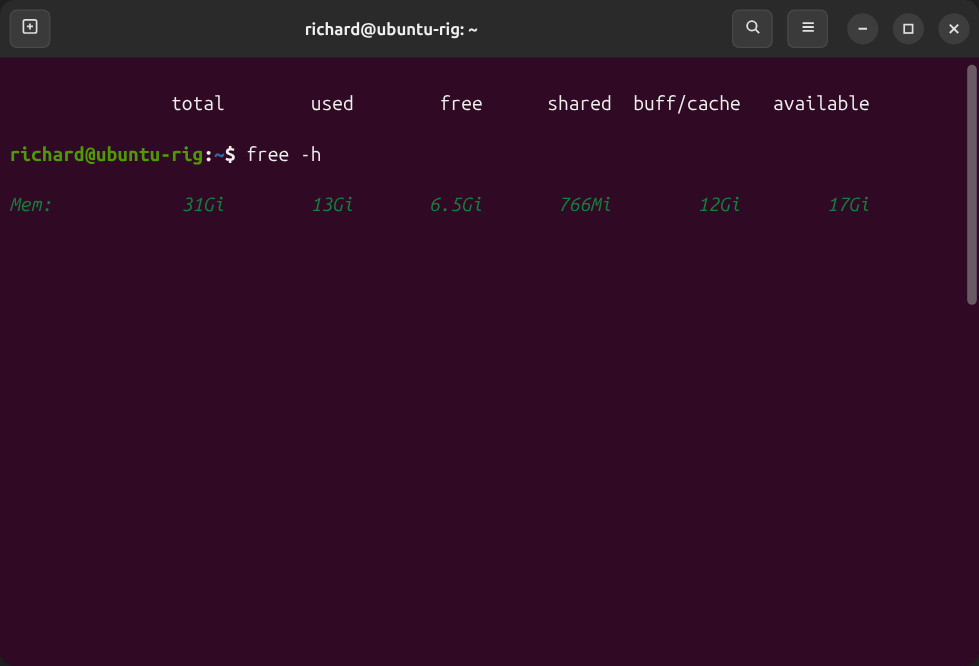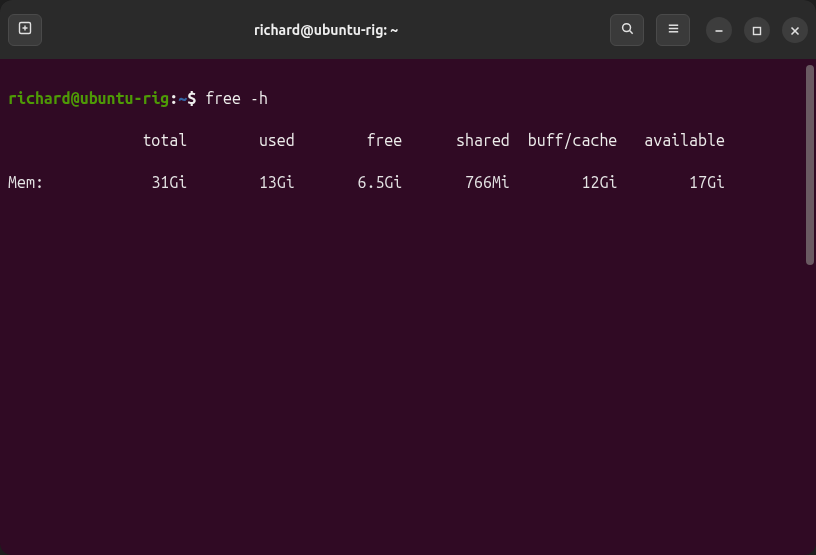--- a/index.html
+++ b/index.html
@@ -9,21 +9,21 @@
     }
     body {
       width: 816px;
       height: 555px;
       background: #1e1e1e;
       font-family: 'Ubuntu Mono', 'DejaVu Sans Mono', 'Consolas', monospace;
       overflow: hidden;
       border-radius: 12px;
     }
     .titlebar {
-      height: 59px;
+      height: 48px;
       background: #2a2a2a;
       display: flex;
       align-items: center;
       padding: 0 8px;
       border-radius: 12px 12px 0 0;
       gap: 6px;
     }
     .titlebar-left {
       display: flex;
       align-items: center;
@@ -94,21 +94,21 @@
       background: #6a5a62;
       border-radius: 4px;
     }
     .user { color: #4e9a06; font-weight: bold; }
     .host { color: #4e9a06; font-weight: bold; }
     .tilde { color: #3465a4; font-weight: bold; }
     .colon { color: #eeeeec; font-weight: bold; }
     .dollar { color: #eeeeec; font-weight: bold; }
     .cmd { color: #eeeeec; }
     .hdr { color: #eeeeec; }
-    .cell { color: #e5e5e5; }
+    .cell { color: #15803d; font-style: italic; }
     .cursor {
       display: inline-block;
       width: 9px;
       height: 18px;
       border: 1px solid #eeeeec;
       vertical-align: text-bottom;
       margin-left: 2px;
     }
     .row { display: block; }
   </style>
@@ -167,17 +167,17 @@
             <line x1="1.5" y1="1.5" x2="8.5" y2="8.5"></line>
             <line x1="8.5" y1="1.5" x2="1.5" y2="8.5"></line>
           </svg>
         </span>
       </div>
     </div>
   </div>
 </div>
 
 <div class="terminal">
+<span class="row hdr">               <span>total</span>        <span>used</span>        <span>free</span>      <span>shared</span>  <span>buff/cache</span>   <span>available</span></span>
 <span class="row"><span class="user">richard</span><span class="host">@</span><span class="host">ubuntu-rig</span><span class="colon">:</span><span class="tilde">~</span><span class="dollar">$</span> <span class="cmd">free -h</span></span>
-<span class="row hdr">               <span>total</span>        <span>used</span>        <span>free</span>      <span>shared</span>  <span>buff/cache</span>   <span>available</span></span>
 <span class="row cell"><span>Mem:</span>            <span>31Gi</span>        <span>13Gi</span>       <span>6.5Gi</span>       <span>766Mi</span>        <span>12Gi</span>        <span>17Gi</span></span>
   <div class="scrollbar"></div>
 </div>
 
 </body></html>

